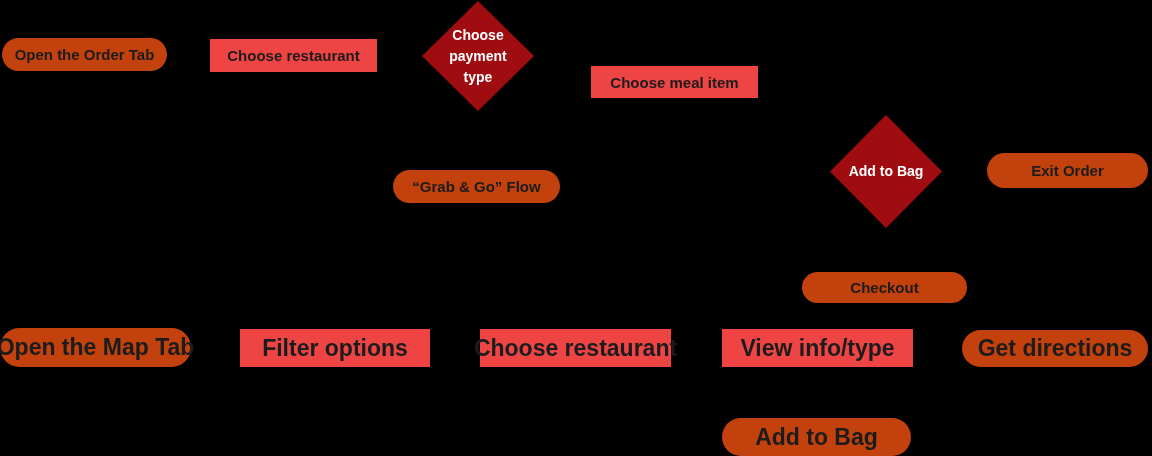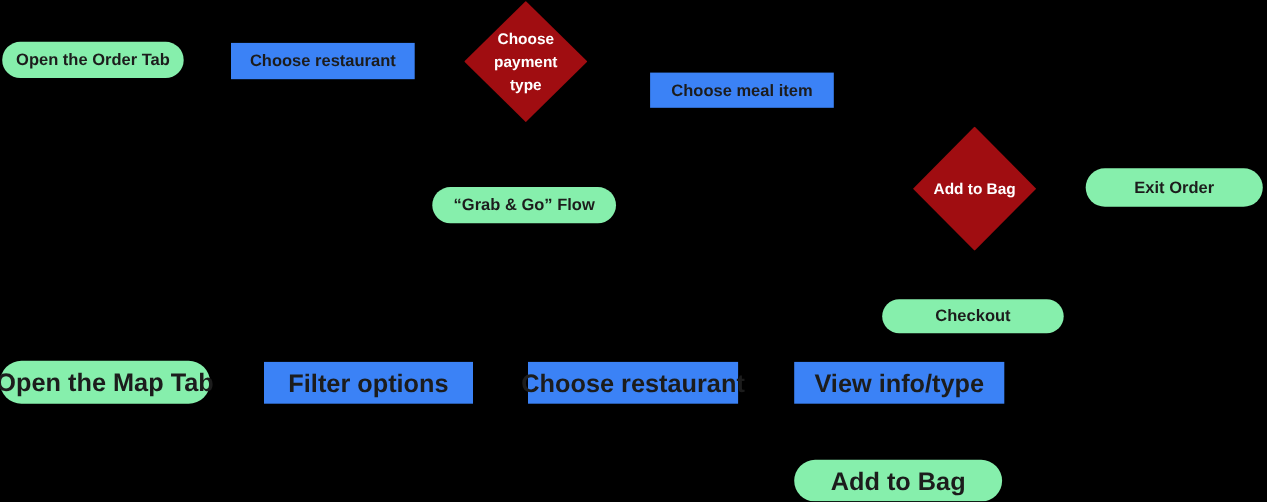--- a/index.html
+++ b/index.html
@@ -20,25 +20,25 @@
     display: flex;
     align-items: center;
     justify-content: center;
     text-align: center;
     box-sizing: border-box;
     color: #1C1C1C;
     font-weight: 600;
     white-space: nowrap;
   }
   .pill {
-    background: #86efac;
+    background: #c2410c;
     border-radius: 40px;
   }
   .rect {
-    background: #3b82f6;
+    background: #ef4444;
     border-radius: 0;
   }
   .diamond {
     background: #A00D11;
     color: #FFFFFF;
     clip-path: polygon(50% 0, 100% 50%, 50% 100%, 0 50%);
     white-space: normal;
     line-height: 1.5;
   }
   .sm { font-size: 15px; }
@@ -68,16 +68,17 @@
   <div class="node pill sm" style="left:802px; top:272px; width:165px; height:31px;">Checkout</div>
 
   <div class="node pill lg" style="left:0px; top:328px; width:191px; height:39px;">Open the Map Tab</div>
 
   <div class="node rect lg" style="left:240px; top:329px; width:190px; height:38px;">Filter options</div>
 
   <div class="node rect lg" style="left:480px; top:329px; width:191px; height:38px;">Choose restaurant</div>
 
   <div class="node rect lg" style="left:722px; top:329px; width:191px; height:38px;">View info/type</div>
 
+  <div class="node pill lg" style="left:962px; top:330px; width:186px; height:37px;">Get directions</div>
 
   <div class="node pill lg" style="left:722px; top:418px; width:189px; height:38px;">Add to Bag</div>
 
 </div>
 
 </body></html>

